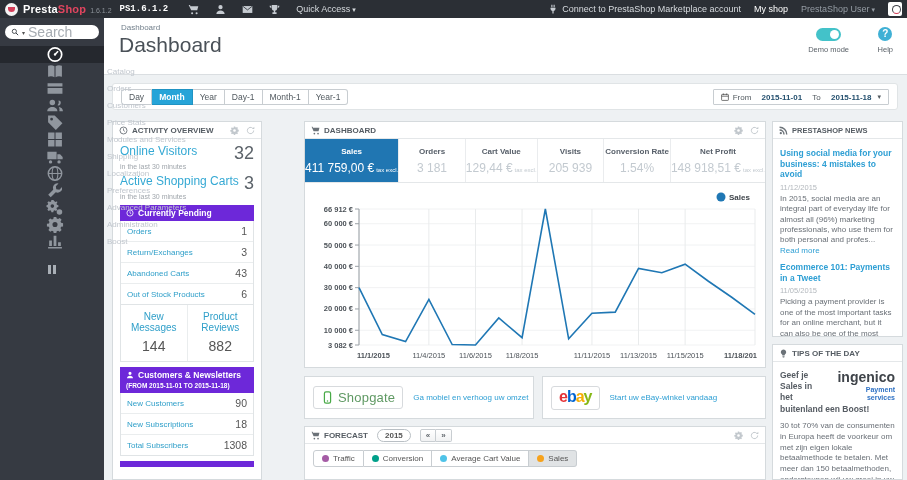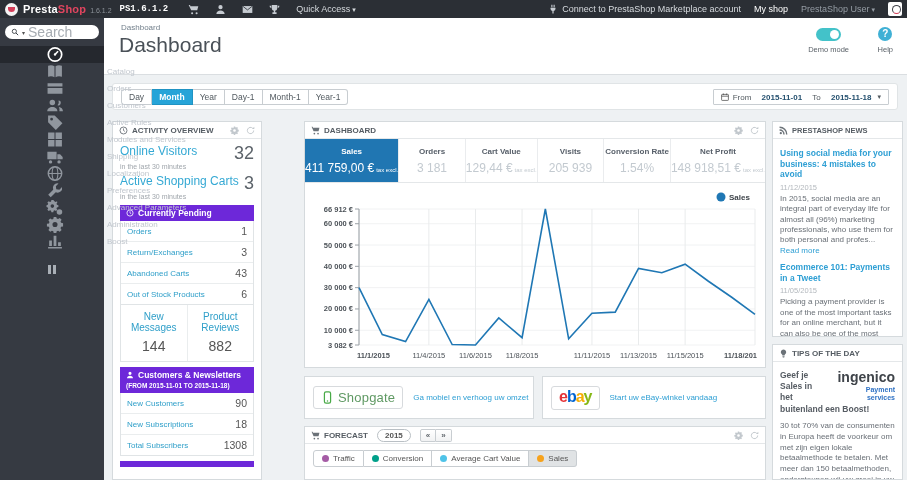--- a/index.html
+++ b/index.html
@@ -249,21 +249,21 @@
           </svg>
         </span>
     <span>Customers</span>
   </div>
       <div class="side-item">
     <span class="si-icon" style="width: 100%; height: 100%; display: block;">
           <svg viewBox="0 0 16 16" width="100%" height="100%" style="display:block">
             <path fill="currentColor" fill-rule="evenodd" d="M1.5 1.5h6.2L15 8.8 8.8 15 1.5 7.7zM4.8 3.6a1.3 1.3 0 1 0 0 2.6 1.3 1.3 0 0 0 0-2.6z"></path>
           </svg>
         </span>
-    <span>Active Rules</span>
+    <span>Price Stats</span>
   </div>
       <div class="side-item">
     <span class="si-icon" style="width: 100%; height: 100%; display: block;">
           <svg viewBox="0 0 16 16" width="100%" height="100%" style="display:block">
             <path fill="currentColor" d="M1.5 1.5h6v6h-6zm7 0h6v6h-6zm-7 7h6v6h-6zm7 0h6v6h-6z"></path>
           </svg>
         </span>
     <span>Modules and Services</span>
   </div>
       <div class="side-item">

